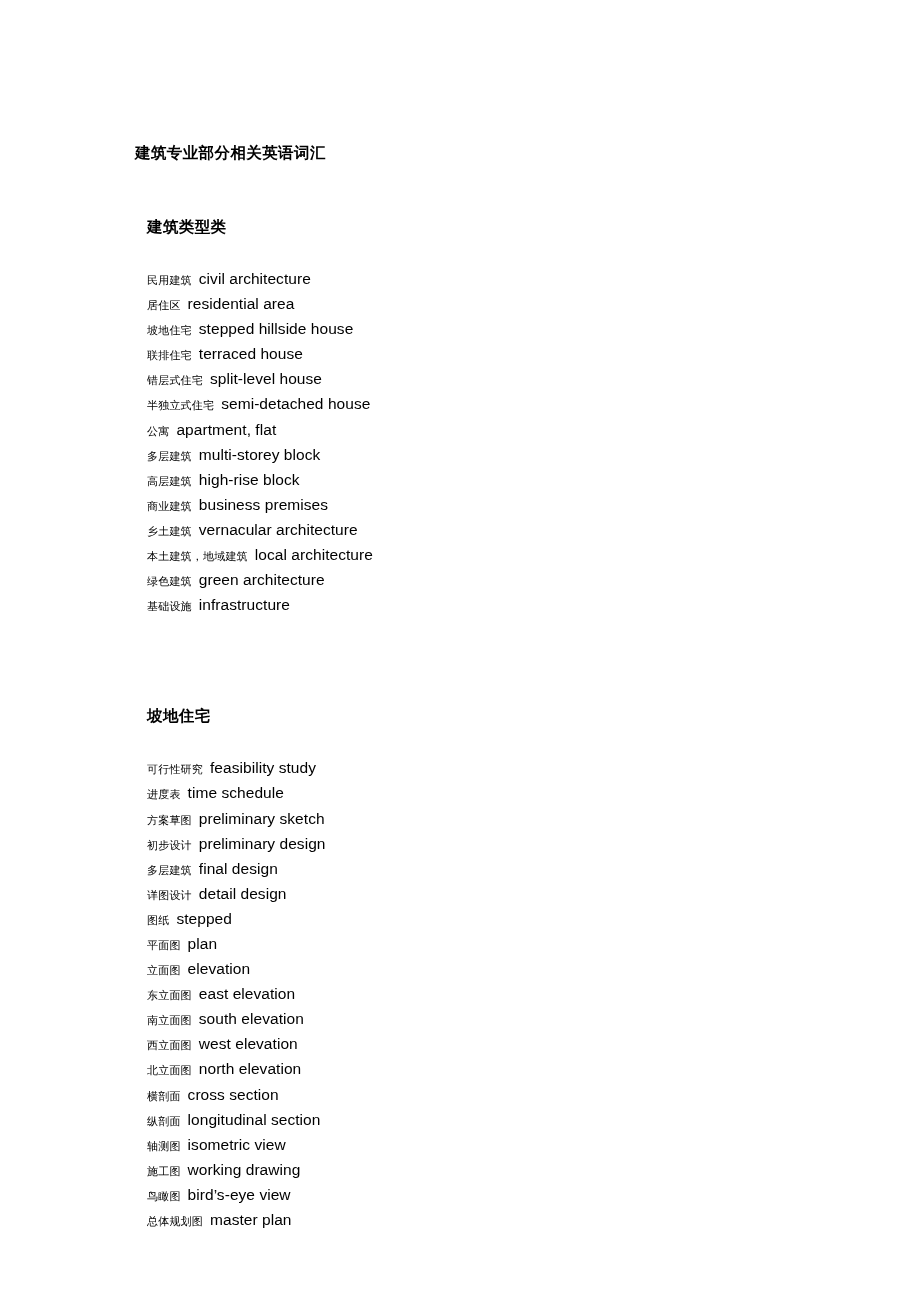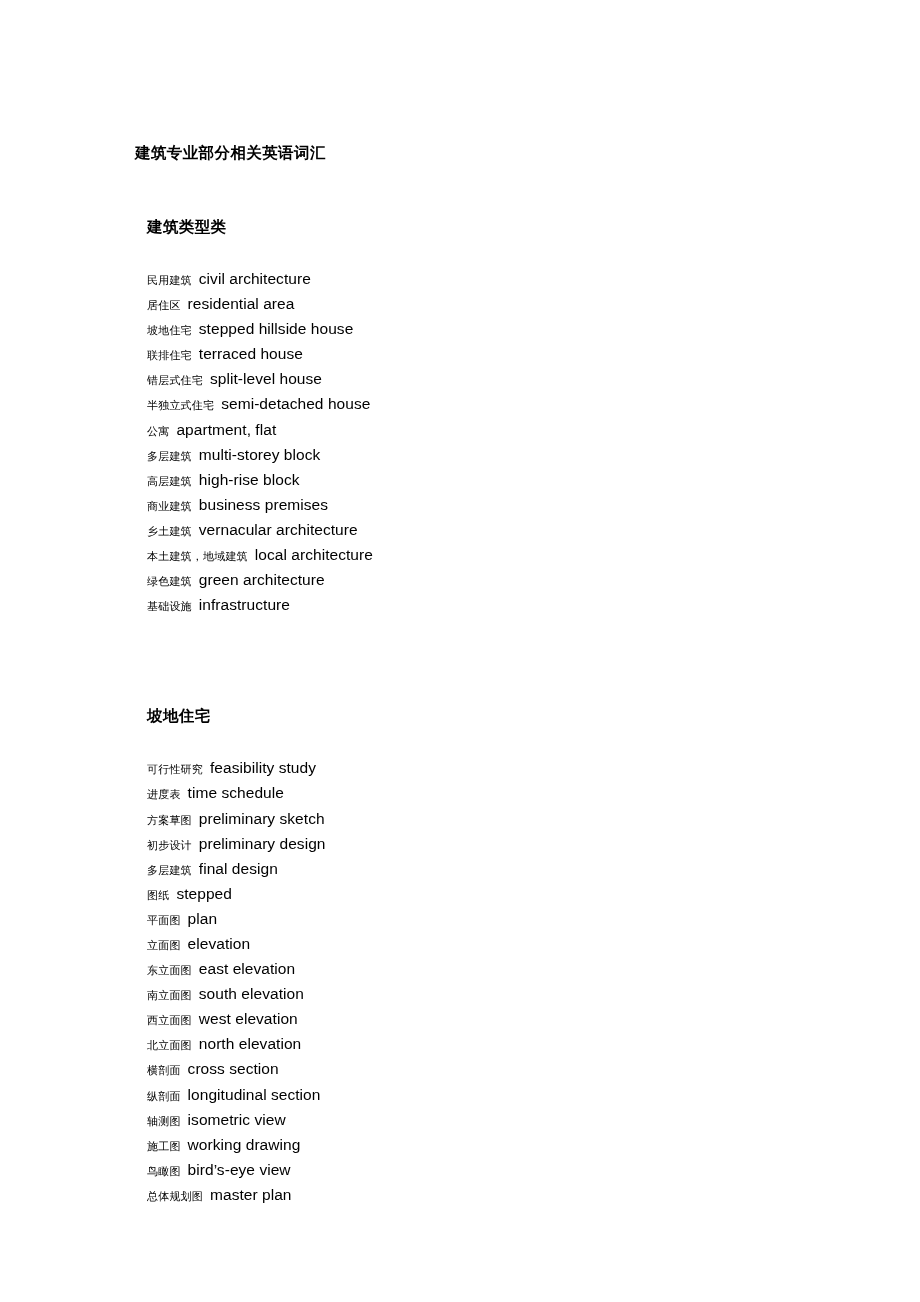--- a/index.html
+++ b/index.html
@@ -125,20 +125,21 @@
         <div class="section-gap"></div>
         <div class="section">
           <h2 class="section-heading">坡地住宅</h2>
           <div class="heading-gap"></div>
           <ul class="term-list">
             <li class="term-row"><span class="term-cn">可行性研究</span><span class="term-gap"></span><span class="term-en">feasibility study</span></li>
             <li class="term-row"><span class="term-cn">进度表</span><span class="term-gap"></span><span class="term-en">time schedule</span></li>
             <li class="term-row"><span class="term-cn">方案草图</span><span class="term-gap"></span><span class="term-en">preliminary sketch</span></li>
             <li class="term-row"><span class="term-cn">初步设计</span><span class="term-gap"></span><span class="term-en">preliminary design</span></li>
             <li class="term-row"><span class="term-cn">多层建筑</span><span class="term-gap"></span><span class="term-en">final design</span></li>
+            <li class="term-row"><span class="term-cn">详图设计</span><span class="term-gap"></span><span class="term-en">detail design</span></li>
             <li class="term-row"><span class="term-cn">图纸</span><span class="term-gap"></span><span class="term-en">stepped</span></li>
             <li class="term-row"><span class="term-cn">平面图</span><span class="term-gap"></span><span class="term-en">plan</span></li>
             <li class="term-row"><span class="term-cn">立面图</span><span class="term-gap"></span><span class="term-en">elevation</span></li>
             <li class="term-row"><span class="term-cn">东立面图</span><span class="term-gap"></span><span class="term-en">east elevation</span></li>
             <li class="term-row"><span class="term-cn">南立面图</span><span class="term-gap"></span><span class="term-en">south elevation</span></li>
             <li class="term-row"><span class="term-cn">西立面图</span><span class="term-gap"></span><span class="term-en">west elevation</span></li>
             <li class="term-row"><span class="term-cn">北立面图</span><span class="term-gap"></span><span class="term-en">north elevation</span></li>
             <li class="term-row"><span class="term-cn">横剖面</span><span class="term-gap"></span><span class="term-en">cross section</span></li>
             <li class="term-row"><span class="term-cn">纵剖面</span><span class="term-gap"></span><span class="term-en">longitudinal section</span></li>
             <li class="term-row"><span class="term-cn">轴测图</span><span class="term-gap"></span><span class="term-en">isometric view</span></li>

